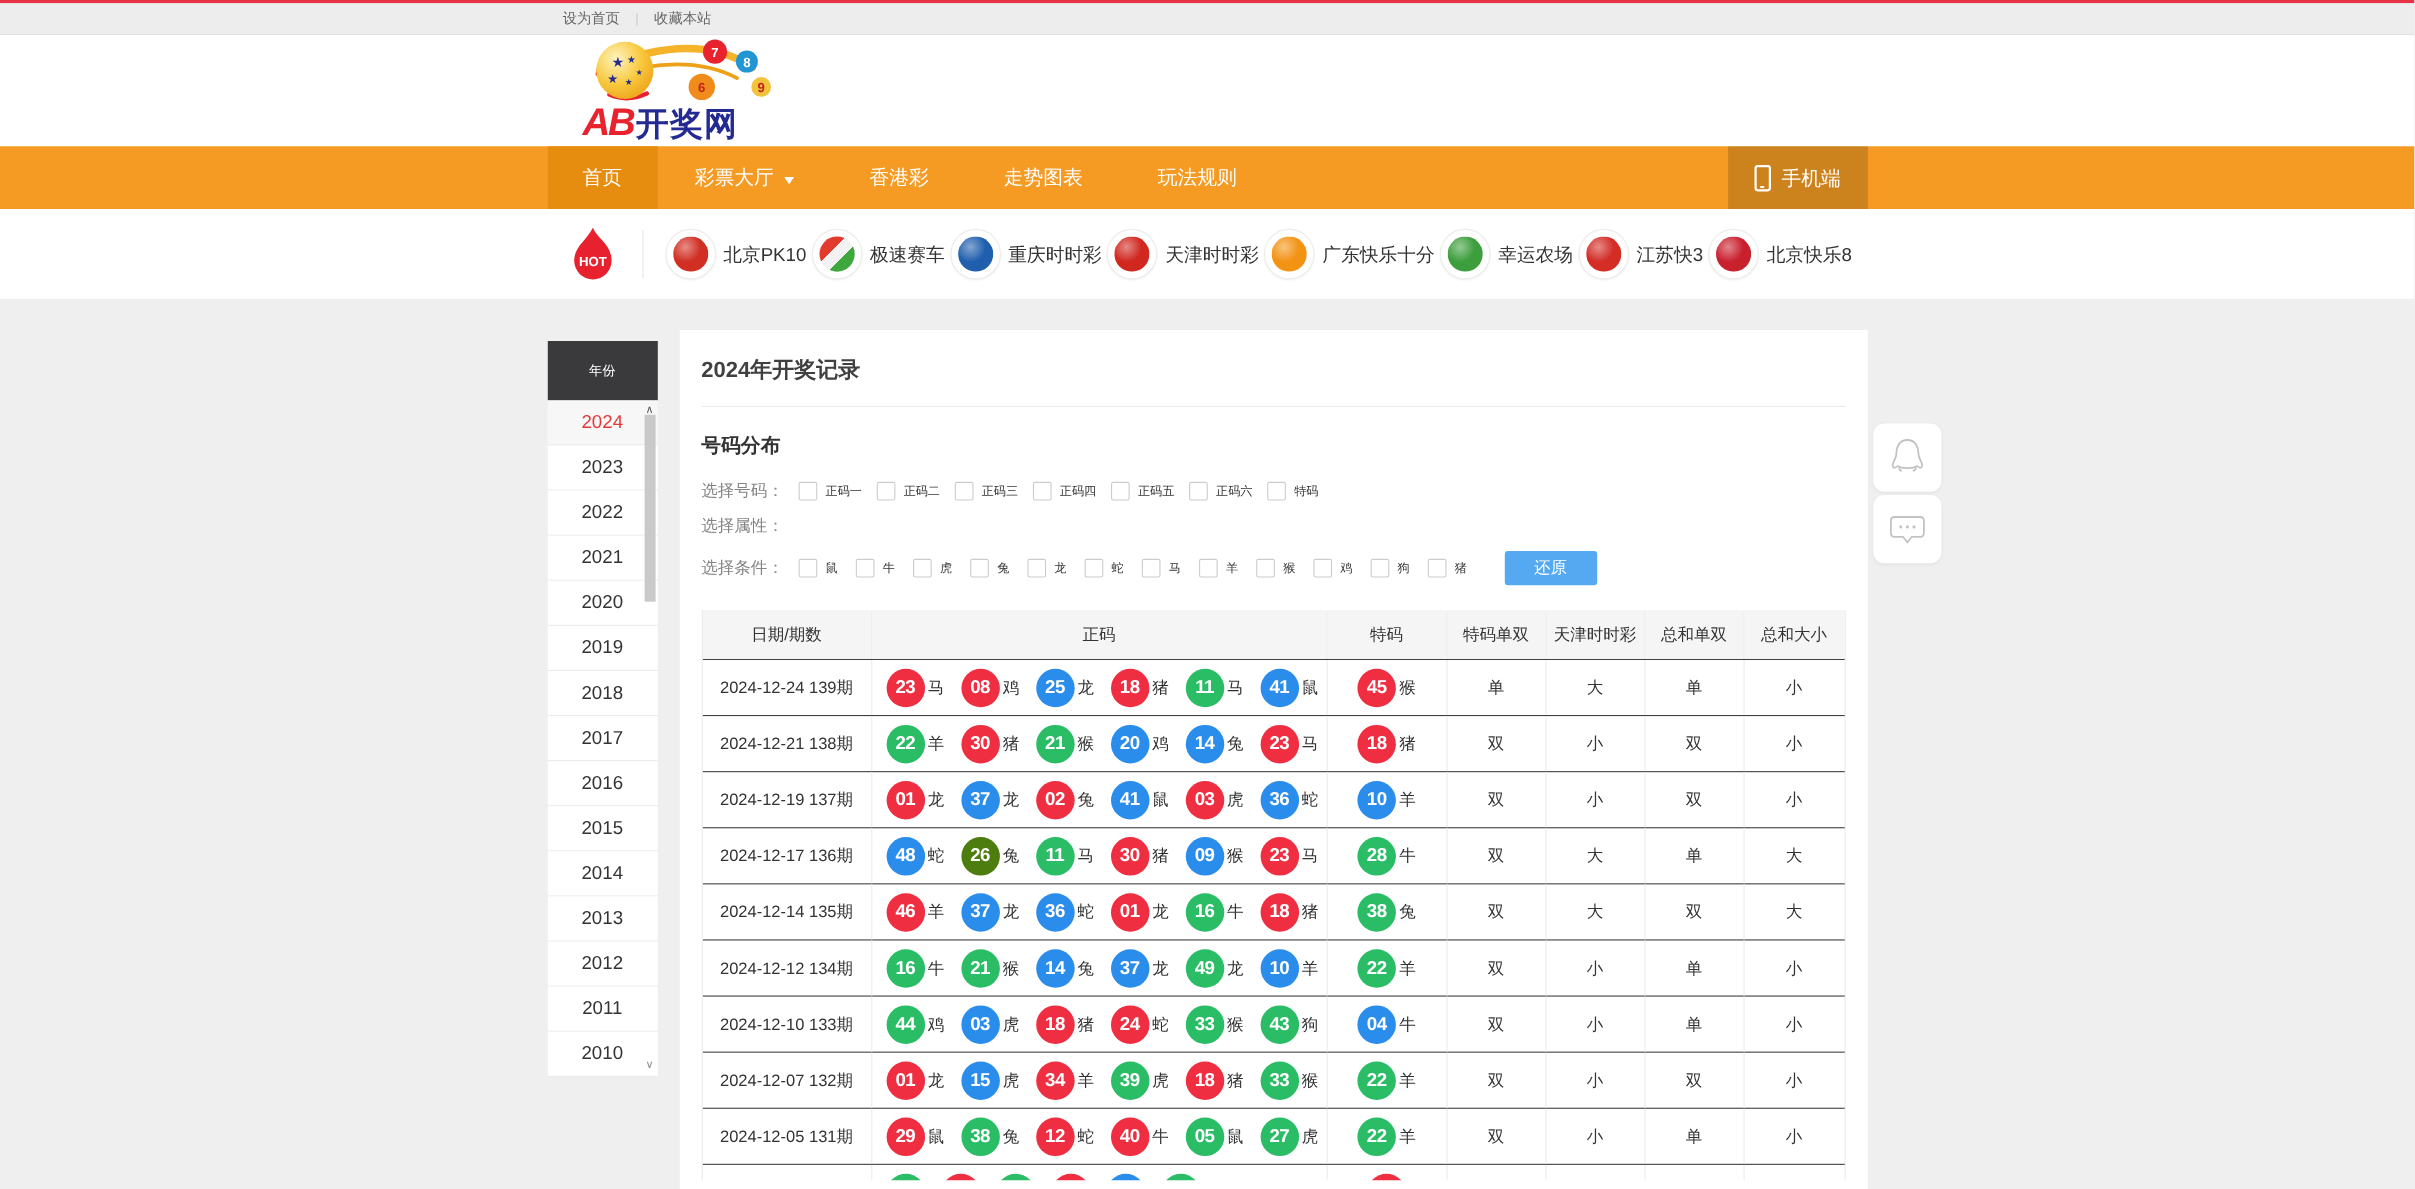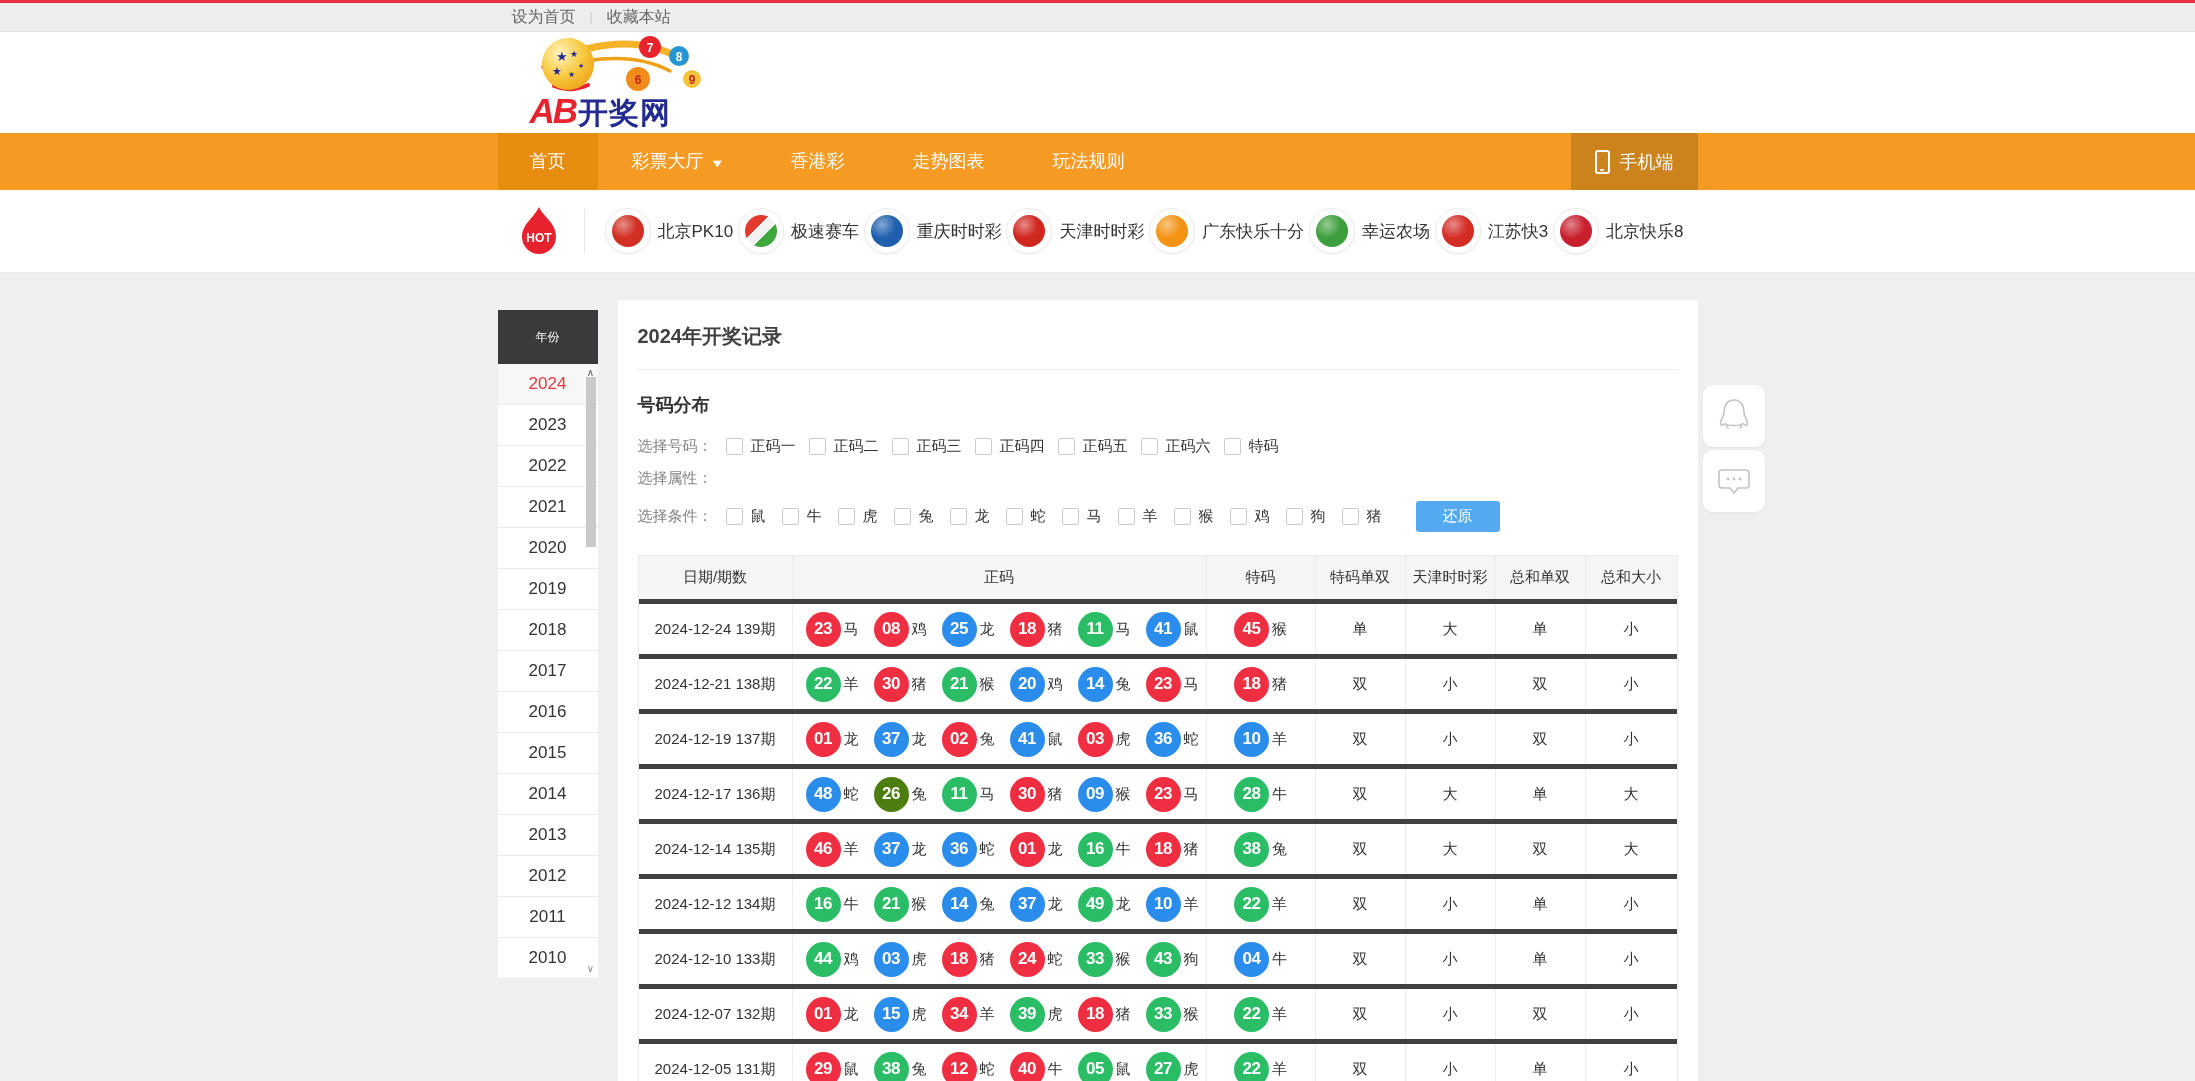--- a/index.html
+++ b/index.html
@@ -4,21 +4,21 @@
 <style>
   * { margin:0; padding:0; box-sizing:border-box; }
   html,body { width:2195px; height:1081px; overflow:hidden; }
   body { background:#efefef; font-family:"Liberation Sans","DejaVu Sans",sans-serif; color:#333; }
   .container { width:1200px; margin:0 auto; position:relative; }
 
   
   .topline { height:3px; background:#e73247; }
   .topbar { height:29px; background:#ededed; border-bottom:1px solid #e2e2e2; }
   .topbar .container { display:flex; align-items:center; height:100%; }
-  .top-link { font-size:16px; color:#666; padding:0 14px; cursor:pointer; }
+  .top-link { font-size:13px; color:#666; padding:0 14px; cursor:pointer; }
   .top-sep { color:#c9c9c9; font-size:12px; }
 
   
   .header { height:101px; background:#fff; }
   .logo { margin-left:30px; width:180px; padding-top:3px; cursor:pointer; }
   .logo-text { display:flex; align-items:baseline; margin-top:-6px; margin-left:2px; }
   .logo-ab { font-size:35px; font-weight:bold; font-style:italic; color:#e8232e; letter-spacing:-2px; margin-right:2px; }
   .logo-cn { font-size:30px; font-weight:bold; color:#232a92; letter-spacing:1px; }
 
   
@@ -55,29 +55,29 @@
 
   
   .card { flex:1; margin-left:20px; background:#fff; padding:0 20px 30px; min-height:800px; }
   .card-title { font-size:20px; color:#404040; padding:23px 0 19px; border-bottom:1px solid #ececec; }
   .section-title { font-size:18px; color:#333; margin:23px 0 20px; }
 
   .filter-row { display:flex; align-items:center; margin-bottom:13px; }
   .filter-label { width:88px; flex:none; font-size:15px; color:#848484; }
   .chk-item { display:flex; align-items:center; margin-right:13px; cursor:pointer; }
   .chk-box { width:17px; height:17px; background:#fff; border:1px solid #ccc; border-radius:2px; margin-right:8px; flex:none; }
-  .chk-label { font-size:15px; color:#333; }
+  .chk-label { font-size:11px; color:#333; }
   .cond .chk-item { margin-right:16px; }
   .attr-btn { border:1px solid #ddd; background:#fff; color:#333; font-size:15px; height:31px; padding:0 17px; border-radius:3px; margin-right:19px; cursor:pointer; font-family:inherit; }
   .attr-btn.active { background:#e4393c; border-color:#e4393c; color:#fff; }
   .reset-btn { border:none; background:#54a9f1; color:#fff; font-size:15px; height:31px; padding:0 27px; border-radius:3px; margin-left:18px; cursor:pointer; font-family:inherit; }
 
   
   .rec-table { margin-top:23px; border:1px solid #ececec; border-bottom:none; }
-  .t-row { display:grid; grid-template-columns:154px 414px 109px 90px 90px 90px 1fr; border-bottom:5px solid #404040; }
+  .t-row { display:grid; grid-template-columns:154px 414px 109px 90px 90px 90px 1fr; border-bottom:1px solid #404040; }
   .t-cell { display:flex; align-items:center; justify-content:center; font-size:15px; color:#333; border-right:1px solid #ececec; min-height:50px; }
   .t-cell:last-child { border-right:none; }
   .t-head .t-cell { background:#f5f5f5; min-height:43px; }
   .balls-cell { justify-content:flex-start; padding-left:13px; gap:15px; }
   .ball-pair { display:flex; align-items:center; }
   .ball { width:35px; height:35px; border-radius:50%; display:flex; align-items:center; justify-content:center; color:#fff; font-size:17px; font-weight:bold; letter-spacing:-0.5px; flex:none; }
   .ball-z { font-size:15px; color:#333; margin-left:3px; }
   .t-row.partial { height:14px; min-height:14px; overflow:hidden; border-bottom:none; }
   .t-row.partial .t-cell { min-height:50px; }
 

